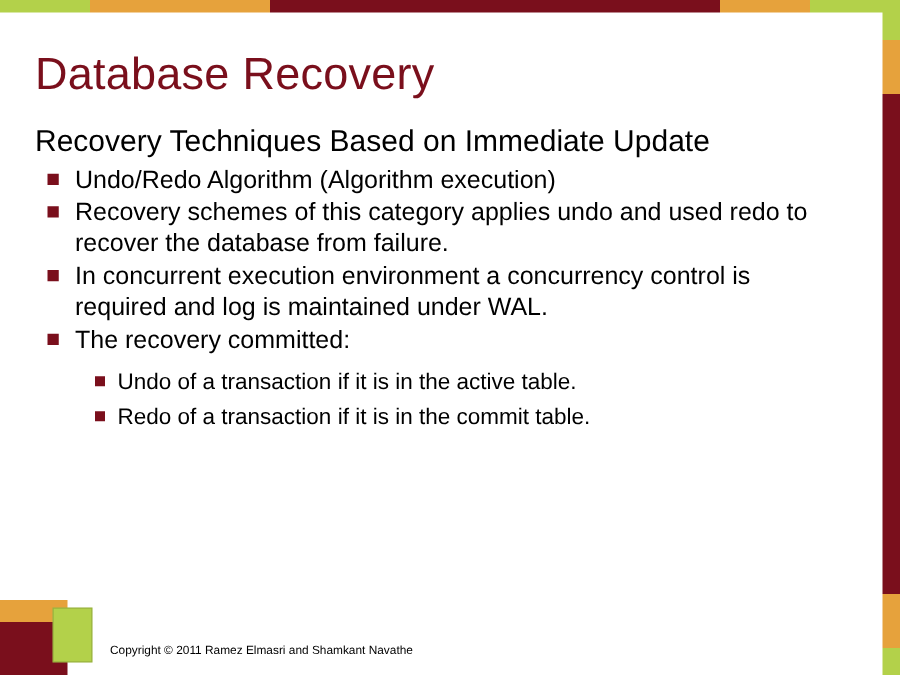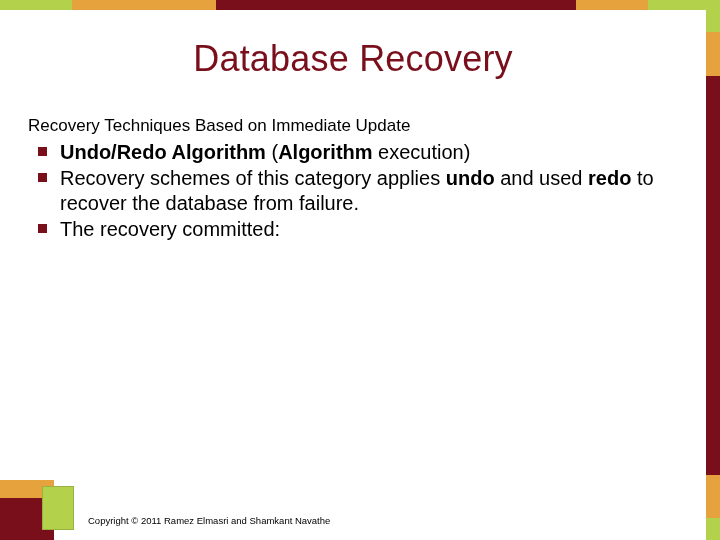--- a/index.html
+++ b/index.html
@@ -55,26 +55,25 @@
   }
   .slide {
     position: absolute;
     top: 10px; left: 0; right: 14px; bottom: 0;
     padding: 28px 28px 0 28px;
   }
   .title {
     font-size: 36px;
     font-weight: 400;
     color: #7a0f1c;
-    margin-bottom: 36px;
+    margin-bottom: 20px;
     letter-spacing: 0.2px;
-    text-align: center;
   }
   .subtitle {
-    font-size: 17px;
+    font-size: 24px;
     color: #000;
     margin-bottom: 4px;
   }
   ul.main {
     list-style: none;
     padding-left: 0;
   }
   ul.main > li {
     position: relative;
     padding-left: 32px;
@@ -114,21 +113,21 @@
     height: 8px;
     background: #7a0f1c;
   }
   .footer {
     position: absolute;
     left: 88px;
     bottom: 14px;
     font-size: 9.5px;
     color: #000;
   }
-  .b { font-weight: bold; text-align: center; }
+  .b { font-weight: normal; text-align: center; }
 </style>
 </head>
 <body>
 
 <div class="top-stripe"></div>
 <div class="right-stripe"></div>
 <div class="left-bottom"></div>
 
 <div class="slide">
   <h1 class="title">Database Recovery</h1>
@@ -136,19 +135,30 @@
   <div class="subtitle">Recovery Techniques Based on Immediate Update</div>
 
   <ul class="main">
     <li>
       <span></span><span class="b">Undo/Redo Algorithm</span><span> (</span><span class="b">Algorithm</span><span> execution)</span>
     </li>
     <li>
       <span>Recovery schemes of this category applies </span><span class="b">undo</span><span> and used </span><span class="b">redo</span><span> to recover the database from failure.</span>
     </li>
     <li>
+      <span> In concurrent execution environment a concurrency control is required and log is maintained under WAL.</span>
+    </li>
+    <li>
       <span>The recovery committed:</span>
     </li>
   </ul>
 
+  <ul class="sub">
+    <li>
+      <span class="b">Undo</span><span> of a transaction if it is in the </span><span class="b">active</span><span> table.</span>
+    </li>
+    <li>
+      <span class="b">Redo</span><span> of a transaction if it is in the </span><span class="b">commit</span><span> table.</span>
+    </li>
+  </ul>
 </div>
 
 <div class="footer">Copyright © 2011 Ramez Elmasri and Shamkant Navathe</div>
 
 </body></html>

